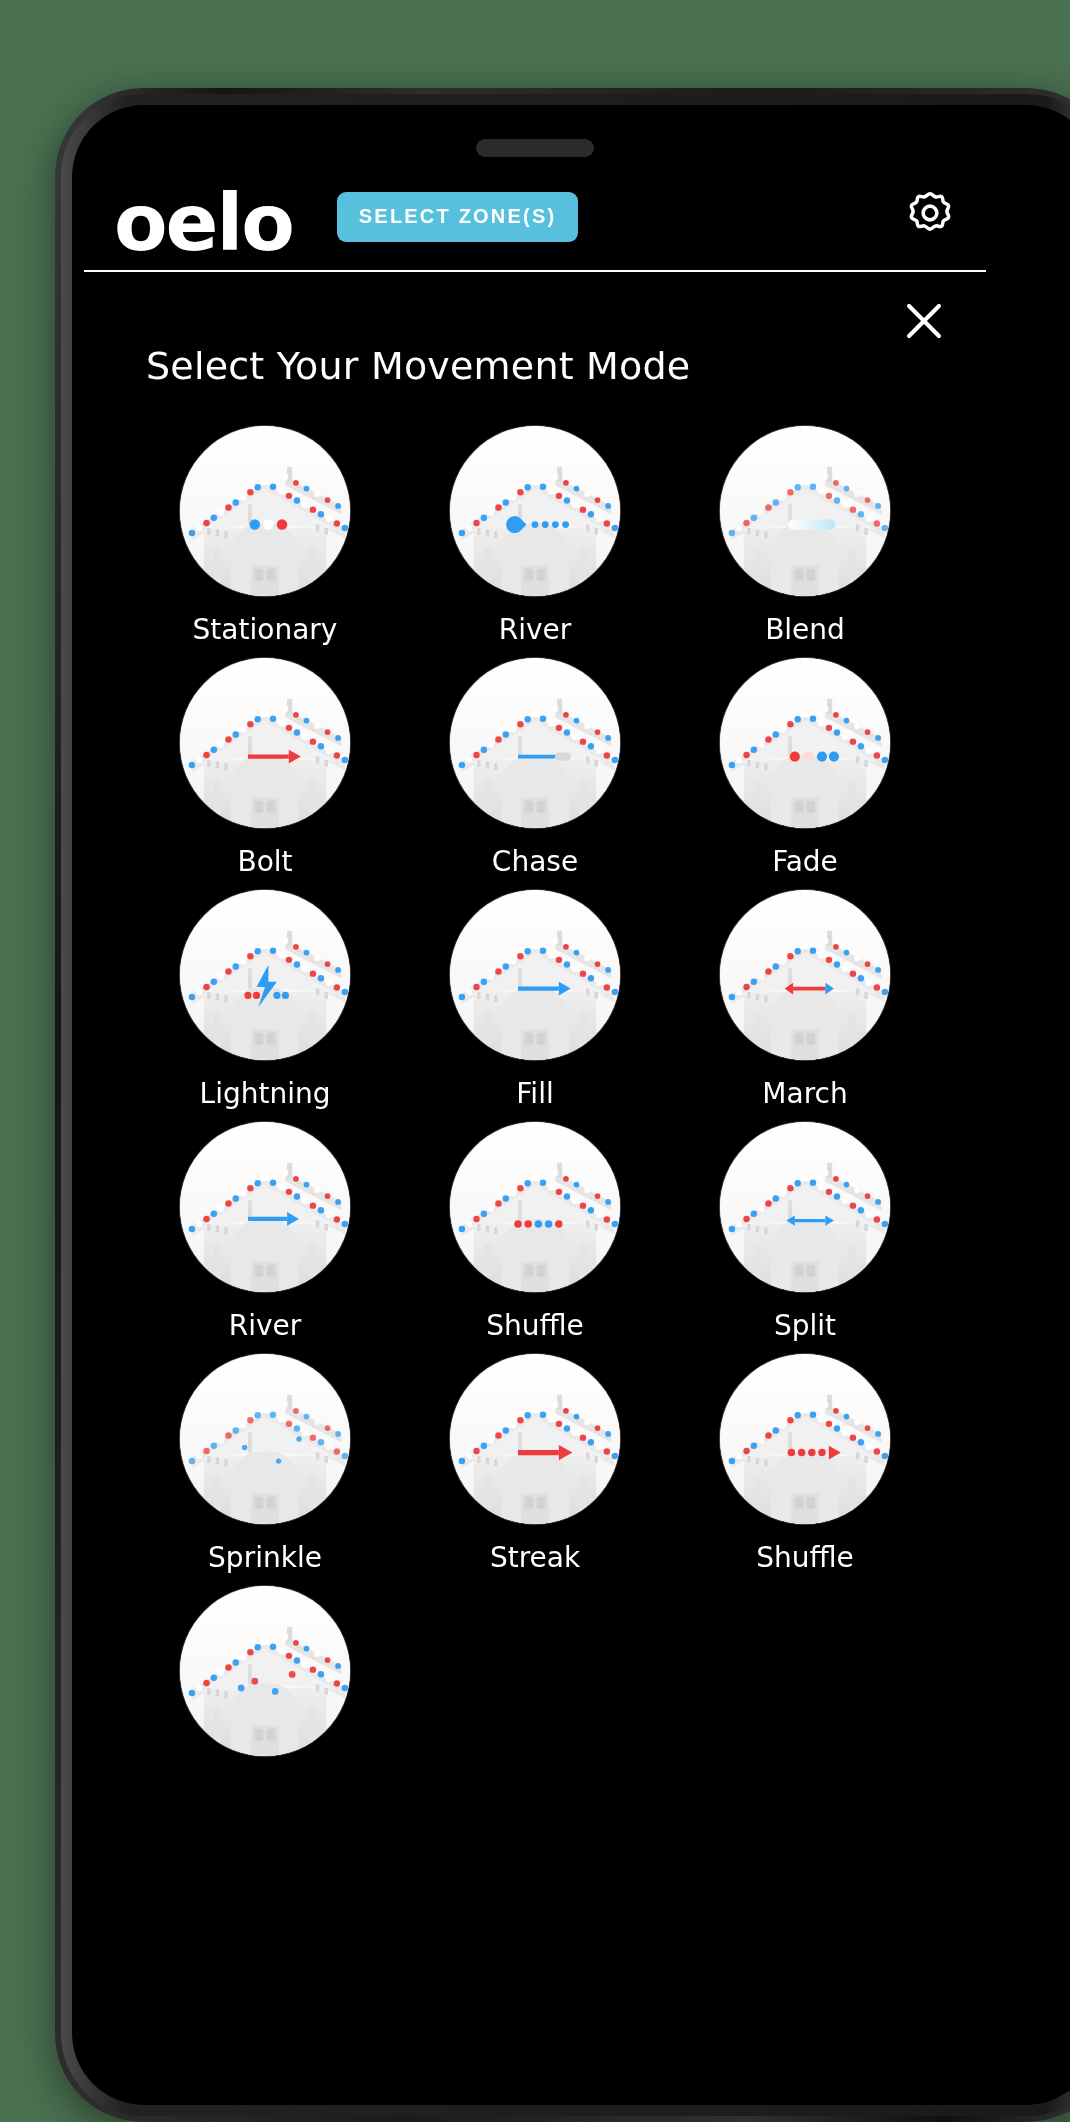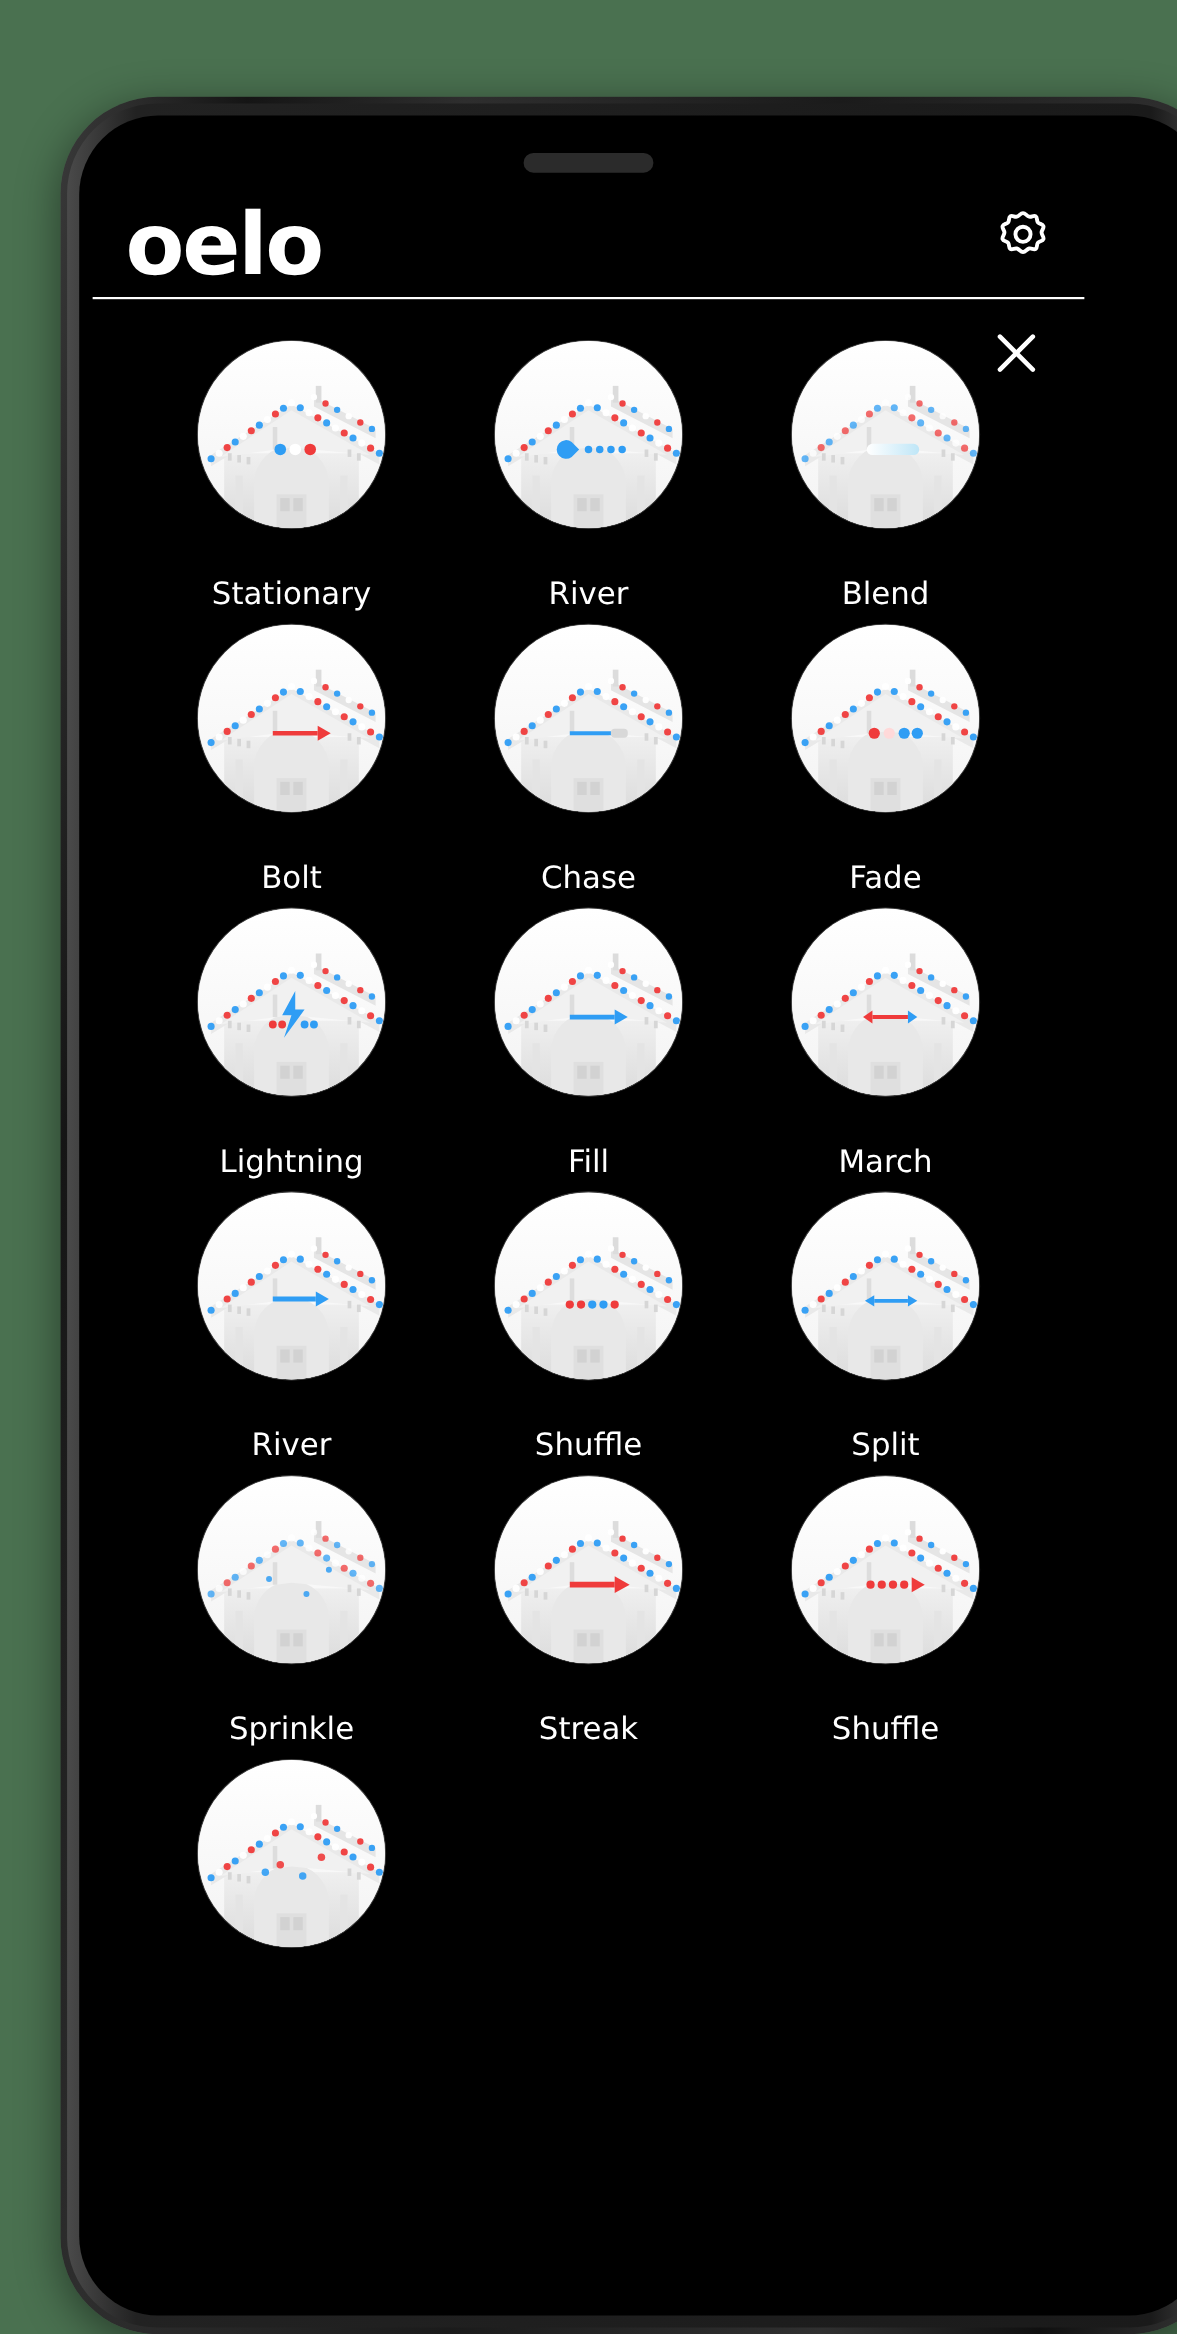--- a/index.html
+++ b/index.html
@@ -116,21 +116,20 @@
     display:grid;
     grid-template-columns:repeat(3,1fr);
     row-gap:4px;
     margin-top:38px;
     padding:0 46px;
   }
   .mode-cell{
     display:flex;flex-direction:column;align-items:center;
     cursor:pointer;
     padding-bottom:8px;
-    gap:26px;
   }
   .mode-thumb{
     width:170px;height:170px;border-radius:50%;
     overflow:hidden;position:relative;
     background:#f2f2f2;
     box-shadow:0 0 0 1px rgba(255,255,255,.25);
   }
   .mode-thumb svg{display:block;width:100%;height:100%;}
   .mode-label{
     color:#fff;font-size:28px;margin-top:17px;
@@ -151,20 +150,21 @@
 
   <div id="frame-inner-bezel"></div>
 
   <div id="screen">
 
     <div id="notch"></div>
 
     <div id="app-header">
       <div id="brand-logo">oelo</div>
 
+      <button id="select-zones-button">SELECT ZONE(S)</button>
 
       <button id="settings-gear-button">
         <span>
           <svg width="50" height="50" viewBox="0 0 48 48" fill="none" stroke="#ffffff" stroke-width="3.4" stroke-linejoin="round" stroke-linecap="round">
             <path d="M24 5.5c2.3 0 3.2 2.6 5.4 3.1 2.1.5 4-1.5 5.7-.3 1.7 1.2.6 3.8 1.9 5.3 1.3 1.6 4.1 1.2 4.8 3.2.7 2-1.6 3.5-1.6 5.7s2.3 3.7 1.6 5.7c-.7 2-3.5 1.6-4.8 3.2-1.3 1.5-.2 4.1-1.9 5.3-1.7 1.2-3.6-.8-5.7-.3-2.2.5-3.1 3.1-5.4 3.1s-3.2-2.6-5.4-3.1c-2.1-.5-4 1.5-5.7.3-1.7-1.2-.6-3.8-1.9-5.3-1.3-1.6-4.1-1.2-4.8-3.2-.7-2 1.6-3.5 1.6-5.7s-2.3-3.7-1.6-5.7c.7-2 3.5-1.6 4.8-3.2 1.3-1.5.2-4.1 1.9-5.3 1.7-1.2 3.6.8 5.7.3 2.2-.5 3.1-3.1 5.4-3.1z"></path>
             <circle cx="24" cy="24" r="6.6"></circle>
           </svg>
         </span>
       </button>
     </div>
@@ -173,20 +173,21 @@
 
       <button id="close-modal-button">
         <span>
           <svg width="46" height="46" viewBox="0 0 40 40" stroke="#ffffff" stroke-width="3.6" stroke-linecap="round">
             <line x1="7" y1="7" x2="33" y2="33"></line>
             <line x1="33" y1="7" x2="7" y2="33"></line>
           </svg>
         </span>
       </button>
 
+      <div id="panel-title">Select Your Movement Mode</div>
 
       <div id="mode-grid">
           <div class="mode-cell">
             <div class="mode-thumb">
   <svg viewBox="0 0 100 100" preserveAspectRatio="xMidYMid slice" xmlns="http://www.w3.org/2000/svg">
     <defs>
       <linearGradient id="sky" x1="0" y1="0" x2="0" y2="1">
         <stop offset="0" stop-color="#ffffff"></stop>
                     <stop offset="1" stop-color="#f3f3f3"></stop>
       </linearGradient>

